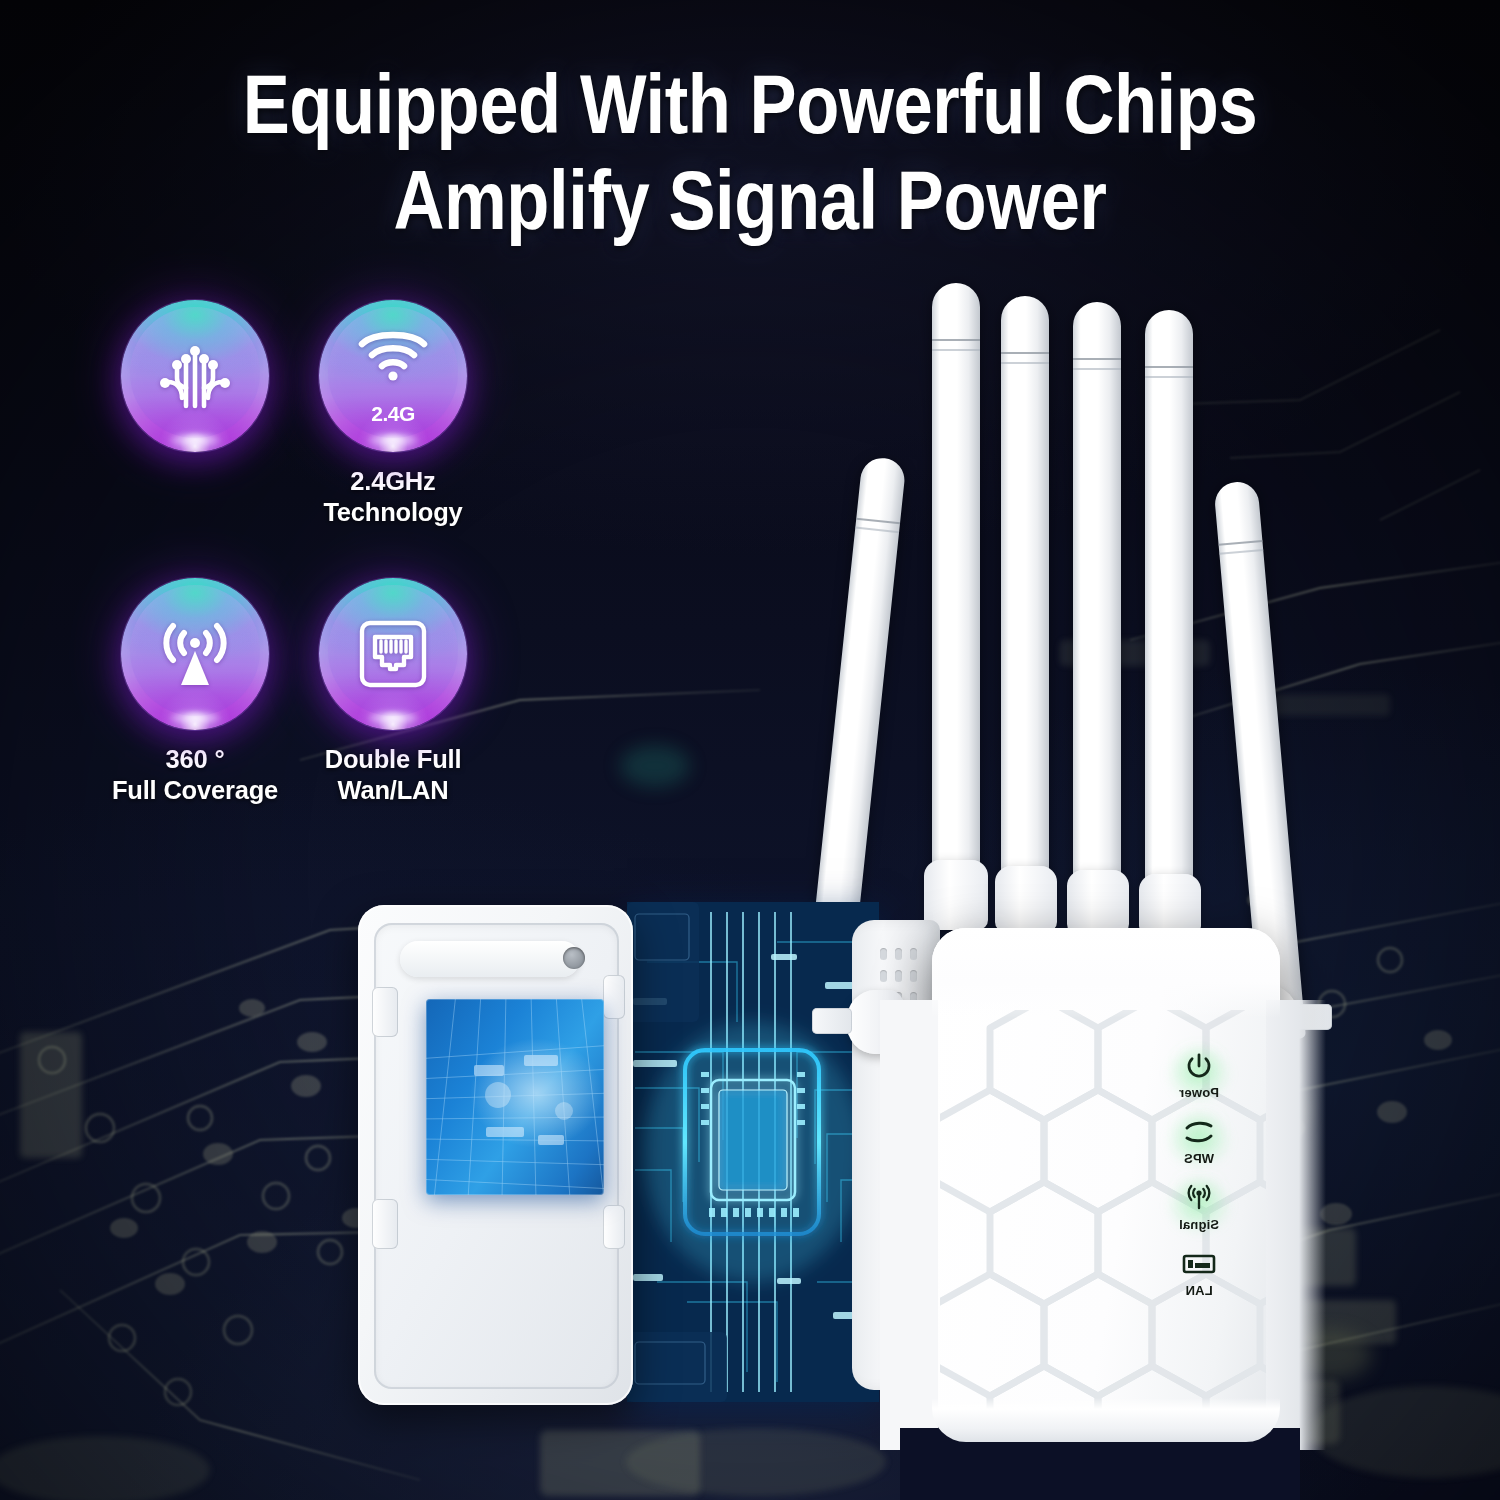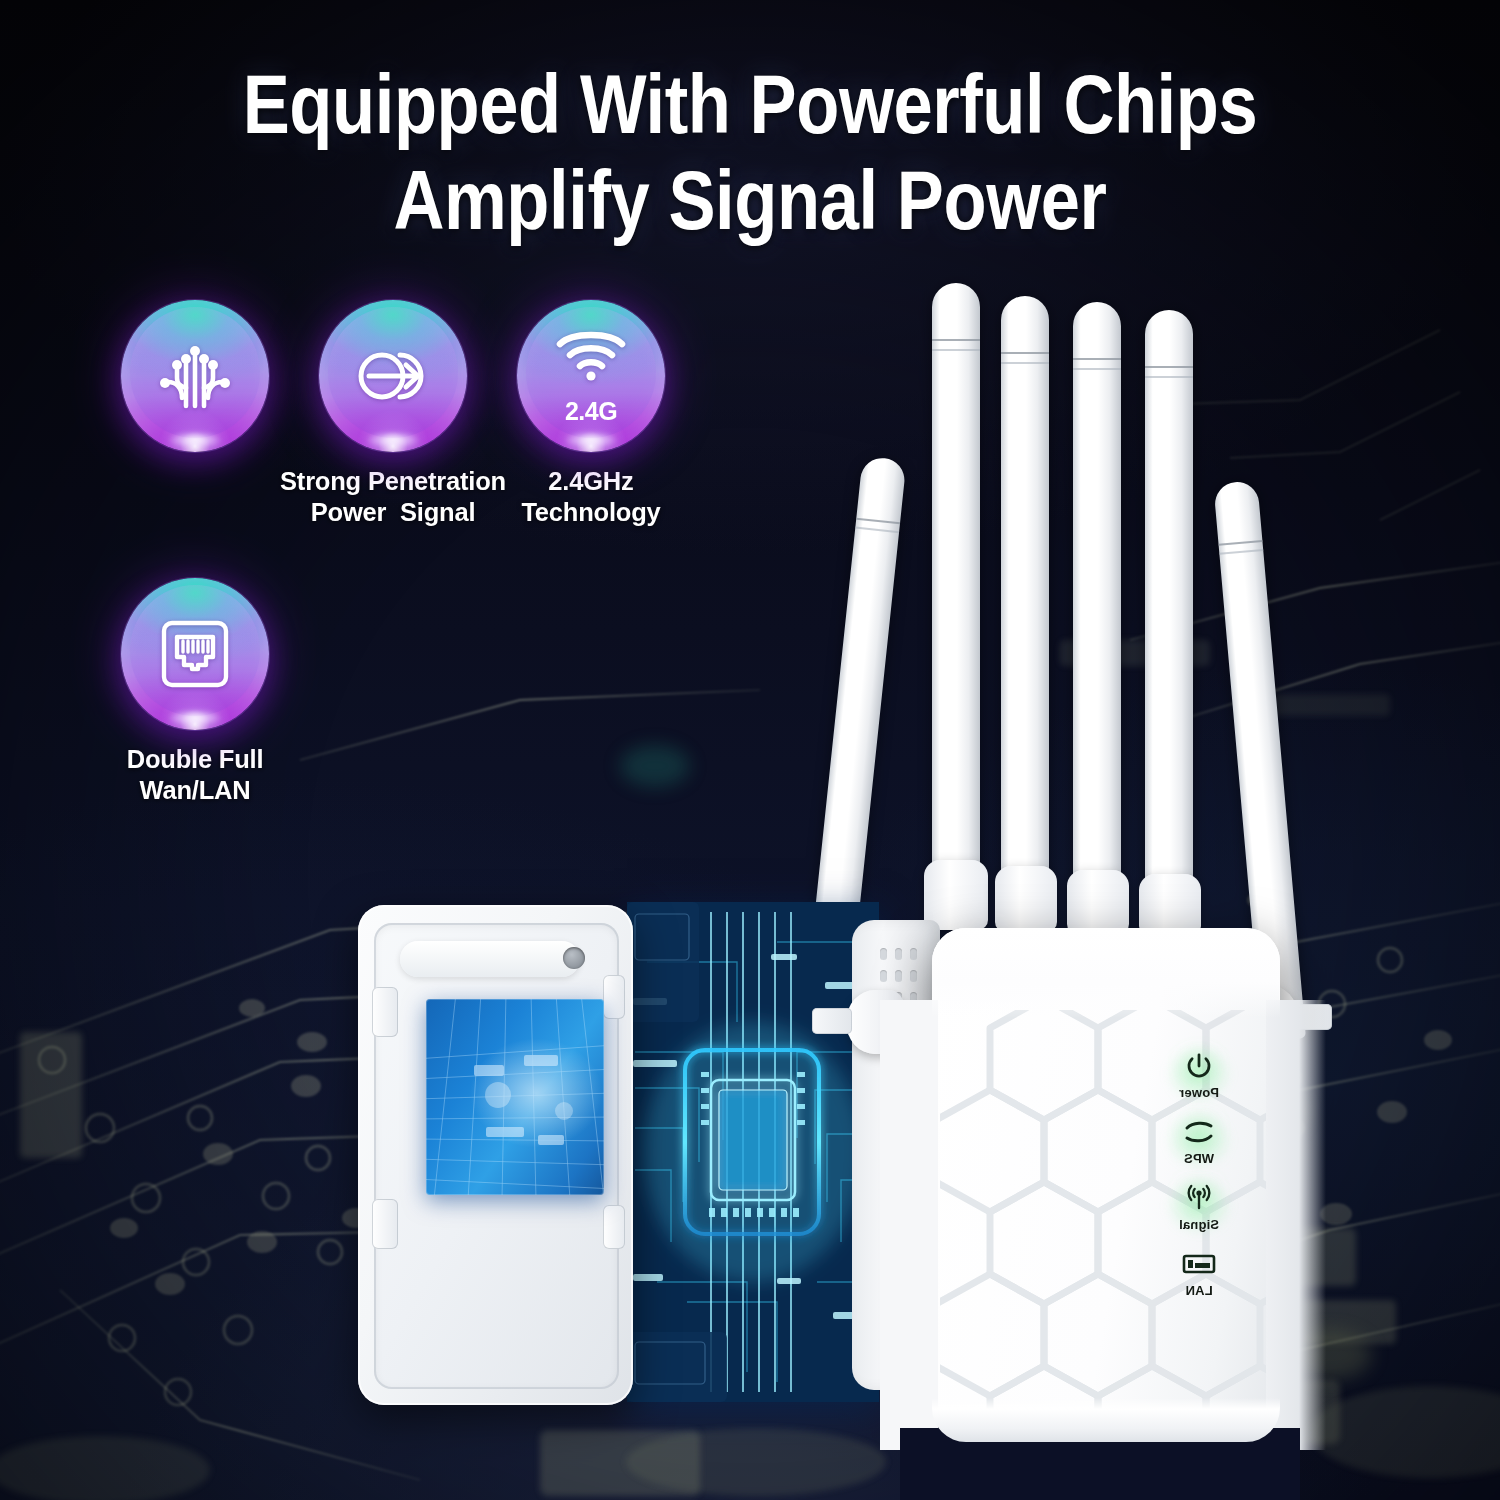--- a/index.html
+++ b/index.html
@@ -114,21 +114,21 @@
     display: flex; align-items: center; justify-content: center;
     z-index: 3;
   }
   .badge svg { display: block; filter: drop-shadow(0 1px 2px rgba(60,0,110,.35)); }
   .wifi-label {
     position: absolute;
     left: 0; right: 0;
     bottom: 26px;
     text-align: center;
     color: #fff;
-    font-size: 25px;
+    font-size: 21px;
     font-weight: 700;
     letter-spacing: -0.5px;
     z-index: 4;
   }
   .fcaption {
     margin-top: 14px;
     text-align: center;
     color: #fff;
     font-size: 25.5px;
     font-weight: 700;
@@ -680,54 +680,56 @@
               <circle cx="46" cy="21" r="5" fill="#ffffff" stroke="none"></circle>
               <circle cx="19" cy="27" r="5" fill="#ffffff" stroke="none"></circle>
               <circle cx="55" cy="27" r="5" fill="#ffffff" stroke="none"></circle>
               <circle cx="7" cy="45" r="5" fill="#ffffff" stroke="none"></circle>
               <circle cx="67" cy="45" r="5" fill="#ffffff" stroke="none"></circle>
             </svg>
           </div>
         </div>
       </div>
 
-      <div class="fitem">
-        <div class="badge">
-          <div class="glyph">
-            <svg width="82" height="62" viewBox="0 0 82 62" fill="none" stroke="#ffffff" stroke-width="5" stroke-linecap="round" stroke-linejoin="round">
-              <path d="M30 10 A21 21 0 1 0 30 52 A21 21 0 0 0 30 10"></path>
-              <path d="M48 10 A21 21 0 1 1 48 52"></path>
-              <path d="M17 31 H64"></path>
-              <path d="M54 20 L66 31 L54 42"></path>
-            </svg>
-          </div>
-        </div>
-        <div class="fcaption"><span>Strong Penetration</span>
-<span>Power  Signal</span></div>
-      </div>
 
       <div class="fitem">
         <div class="badge">
           <div class="glyph" style="align-items:flex-start;padding-top:30px;">
             <svg width="74" height="52" viewBox="0 0 74 52" fill="none" stroke="#ffffff" stroke-width="6.6" stroke-linecap="round">
               <path d="M6 14 C18 2, 56 2, 68 14"></path>
               <path d="M16 25 C25 16, 49 16, 58 25"></path>
               <path d="M26 36 C31 31, 43 31, 48 36"></path>
               <circle cx="37" cy="46" r="4.6" fill="#ffffff" stroke="none"></circle>
             </svg>
           </div>
           <div class="wifi-label">2.4G</div>
         </div>
         <div class="fcaption"><span>2.4GHz</span>
 <span>Technology</span></div>
       </div>
     </div>
 
     <div class="frow frow2">
 
+      <div class="fitem">
+        <div class="badge">
+          <div class="glyph">
+            <svg width="82" height="70" viewBox="0 0 82 70" fill="none" stroke="#ffffff" stroke-width="6" stroke-linecap="round">
+              <circle cx="41" cy="24" r="5" fill="#ffffff" stroke="none"></circle>
+              <path d="M30 14 A15 15 0 0 0 30 34"></path>
+              <path d="M52 14 A15 15 0 0 1 52 34"></path>
+              <path d="M19 7 A25 25 0 0 0 19 41"></path>
+              <path d="M63 7 A25 25 0 0 1 63 41"></path>
+              <path d="M41 32 L27 66 H55 Z" fill="#ffffff" stroke="none"></path>
+            </svg>
+          </div>
+        </div>
+        <div class="fcaption"><span>360 °</span>
+<span>Full Coverage</span></div>
+      </div>
 
       <div class="fitem">
         <div class="badge">
           <div class="glyph">
             <svg width="70" height="70" viewBox="0 0 70 70" fill="none" stroke="#ffffff" stroke-width="4.4" stroke-linejoin="round" stroke-linecap="round">
               <rect x="4" y="4" width="62" height="62" rx="8"></rect>
               <path d="M17 18 H53 V38 H46 V46 H38 V50 H32 V46 H24 V38 H17 Z"></path>
               <g stroke-width="3.4">
                 <path d="M23 22 V33"></path>
                   <path d="M28 22 V33"></path>

